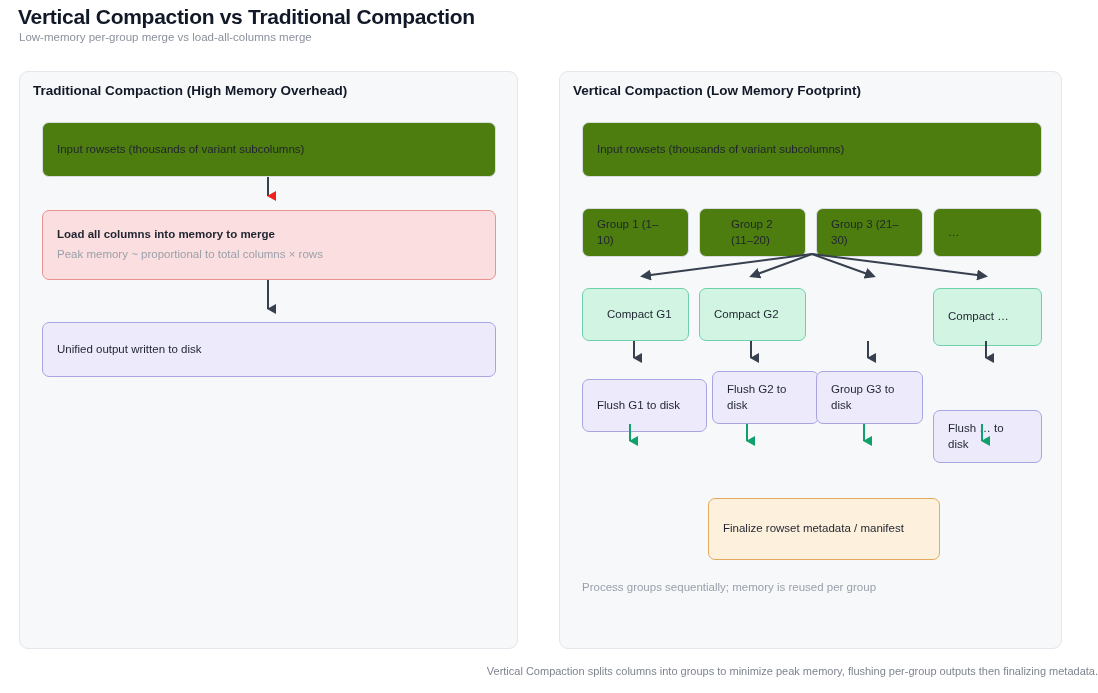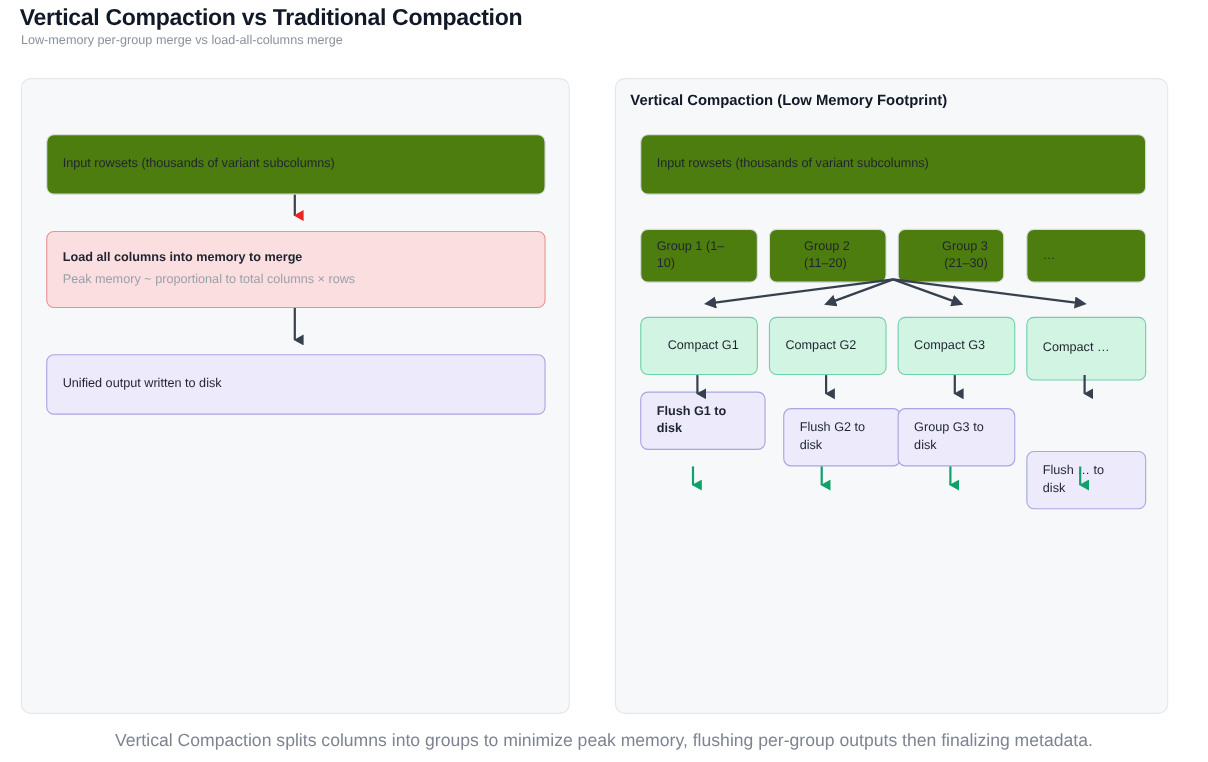--- a/index.html
+++ b/index.html
@@ -53,38 +53,39 @@
   .n-green { background: #d2f4e2; border: 1px solid #6ed0ab; }
   .n-orange{ background: #fdf0dd; border: 1px solid #e6a95d; }
 
   .note {
     position: absolute;
     font-size: 11.5px; color: #9aa0aa; white-space: nowrap;
   }
 
   .caption {
     position: absolute; left: 0; top: 665px; width: 1098px;
-    text-align: center; font-size: 16px; color: #7e848f;
+    text-align: right; font-size: 11px; color: #7e848f;
   }
 
   svg.edges {
     position: absolute; left: 0; top: 0;
     width: 1098px; height: 693px;
     pointer-events: none;
   }
 </style>
 </head>
 <body>
 
 <div class="page">
 
   <div class="doc-title">Vertical Compaction vs Traditional Compaction</div>
   <div class="doc-subtitle">Low-memory per-group merge vs load-all-columns merge</div>
 
   <div class="panel panel-left">
+    <div class="panel-title">Traditional Compaction (High Memory Overhead)</div>
 
     <div class="node n-white" style="left:22px; top:50px; width:454px; height:55px;">
       <div class="t1">Input rowsets (thousands of variant subcolumns)</div>
     </div>
 
     <div class="node n-lav" style="left:22px; top:250px; width:454px; height:55px;">
       <div class="t1">Unified output written to disk</div>
     </div>
 
     <div class="node n-red" style="left:22px; top:138px; width:454px; height:70px;">
@@ -99,54 +100,55 @@
     <div class="node n-white" style="left:22px; top:50px; width:460px; height:55px;">
       <div class="t1">Input rowsets (thousands of variant subcolumns)</div>
     </div>
 
     <div class="node n-white" style="left:22px; top:136px; width:107px; height:49px;">
       <div class="t1">Group 1 (1–10)</div>
     </div>
     <div class="node n-white" style="left:139px; top:136px; width:107px; height:49px;padding-left:31px;">
       <div class="t1">Group 2 (11–20)</div>
     </div>
-    <div class="node n-white" style="left:256px; top:136px; width:97px; height:49px;text-align:right;">
+    <div class="node n-white" style="left:256px; top:136px; width:107px; height:49px;">
       <div class="t1">Group 3 (21–30)</div>
     </div>
     <div class="node n-white" style="left:373px; top:136px; width:109px; height:49px;">
       <div class="t1">…</div>
     </div>
 
     <div class="node n-green" style="left:22px; top:216px; width:107px; height:53px;padding-left:24px;">
       <div class="t1">Compact G1</div>
     </div>
     <div class="node n-green" style="left:139px; top:216px; width:107px; height:53px;">
       <div class="t1">Compact G2</div>
     </div>
-    <div class="node n-green" style="left:256px; top:216px; width:107px; height:53px;">
-      <div class="t1">Compact G3</div>
-    </div>
     <div class="node n-green" style="left:373px; top:216px; width:109px; height:58px;">
       <div class="t1">Compact …</div>
     </div>
 
-    <div class="node n-lav" style="left:22px; top:284px; width:114px; height:53px;font-weight:bold;">
+    <div class="node n-lav" style="left:22px; top:307px; width:125px; height:53px;">
       <div class="t1">Flush G1 to disk</div>
     </div>
     <div class="node n-lav" style="left:152px; top:299px; width:107px; height:53px;">
       <div class="t1">Flush G2 to disk</div>
     </div>
     <div class="node n-lav" style="left:256px; top:299px; width:107px; height:53px;">
       <div class="t1">Group G3 to disk</div>
     </div>
     <div class="node n-lav" style="left:373px; top:299px; width:109px; height:53px;margin-top:39px;">
       <div class="t1">Flush … to disk</div>
     </div>
 
+    <div class="node n-orange" style="left:148px; top:426px; width:232px; height:62px;">
+      <div class="t1" style="text-align:left;">Finalize rowset metadata / manifest</div>
+    </div>
 
+    <div class="note" style="left:22px; top:509px;">Process groups sequentially; memory is reused per group</div>
   </div>
 
   <svg class="edges" viewBox="0 0 1098 693" xmlns="http://www.w3.org/2000/svg">
     <defs>
       <marker id="ah-red" markerWidth="10" markerHeight="10" refX="5" refY="8" orient="auto" markerUnits="userSpaceOnUse">
         <path d="M0,0 L10,0 L5,9 Z" fill="#ef2222"></path>
       </marker>
       <marker id="ah-dark" markerWidth="10" markerHeight="10" refX="5" refY="8" orient="auto" markerUnits="userSpaceOnUse">
         <path d="M0,0 L10,0 L5,9 Z" fill="#37404f"></path>
       </marker>

